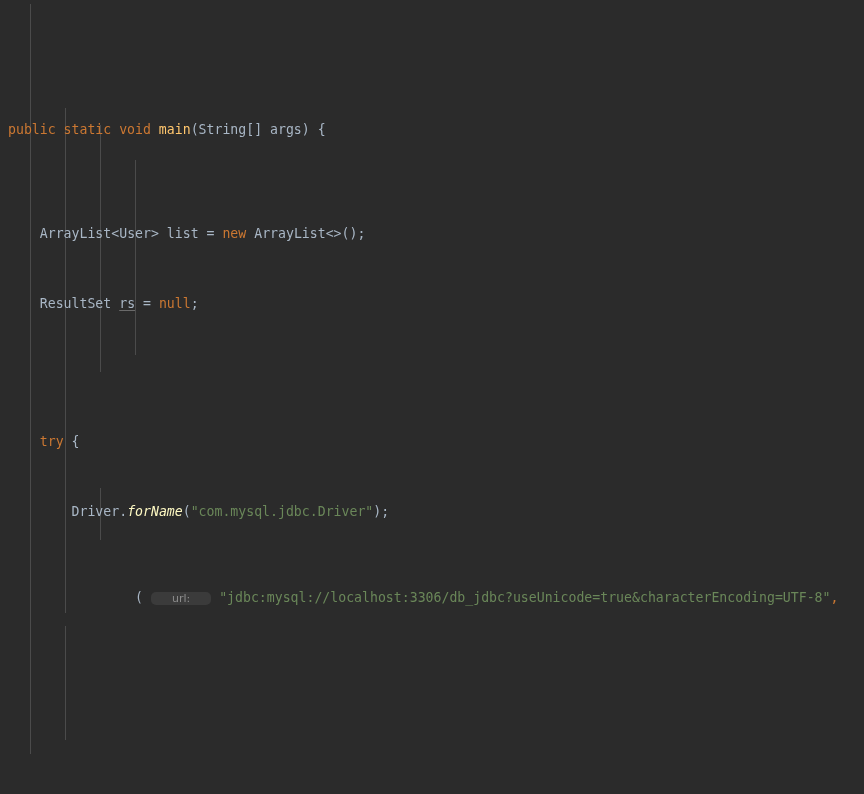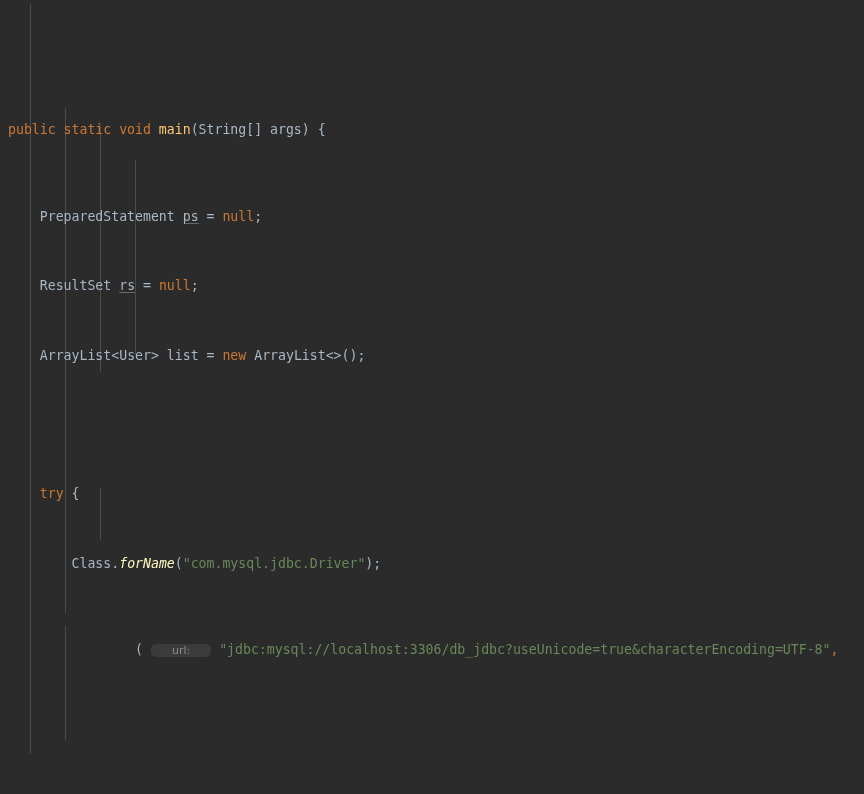--- a/index.html
+++ b/index.html
@@ -78,31 +78,30 @@
   <div class="code-area">
 
     
     <div class="ln" style="height:6px;overflow:hidden;">
       
     </div>
 
     <div class="ln"><span class="kw">public static void </span><span class="def">main</span>(<span class="cls">String</span>[] args) {</div>
 
 
-    <div class="ln">    <span class="cls">PreparedStatement</span> <span class="local">ps</span> = <span class="kw">null</span>;</div>
+
+    <div class="ln">    <span class="cls">ArrayList</span>&lt;<span class="cls">User</span>&gt; list = <span class="kw">new</span> <span class="cls">ArrayList</span>&lt;&gt;();</div>
 
     <div class="ln">    <span class="cls">ResultSet</span> <span class="local">rs</span> = <span class="kw">null</span>;</div>
-
-    <div class="ln">    <span class="cls">ArrayList</span>&lt;<span class="cls">User</span>&gt; list = <span class="kw">new</span> <span class="cls">ArrayList</span>&lt;&gt;();</div>
 
     <div class="ln"> </div>
 
     <div class="ln">    <span class="kw">try</span> {</div>
 
-    <div class="ln">        <span class="cls">Class</span>.<span class="mth">forName</span>(<span class="str">"com.mysql.jdbc.Driver"</span>);</div>
+    <div class="ln">        <span class="cls">Driver</span>.<span class="mth">forName</span>(<span class="str">"com.mysql.jdbc.Driver"</span>);</div>
 
 
     <div class="ln">                ( <span class="hint">url:</span> <span class="str">"jdbc:mysql://localhost:3306/db_jdbc?useUnicode=true&amp;characterEncoding=UTF-8"</span><span class="sep">,</span></div>
 
     
 
     
 
     
 

